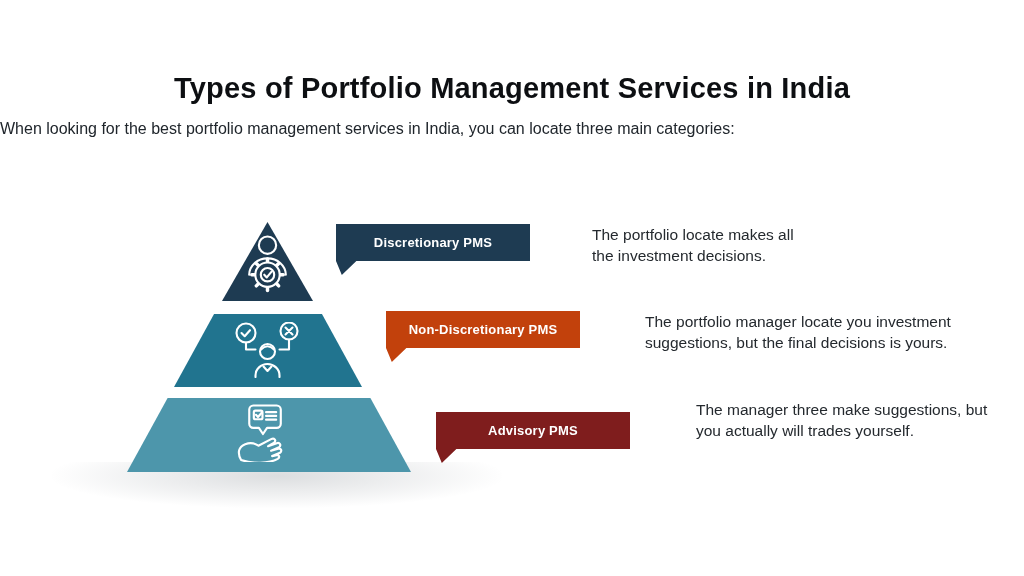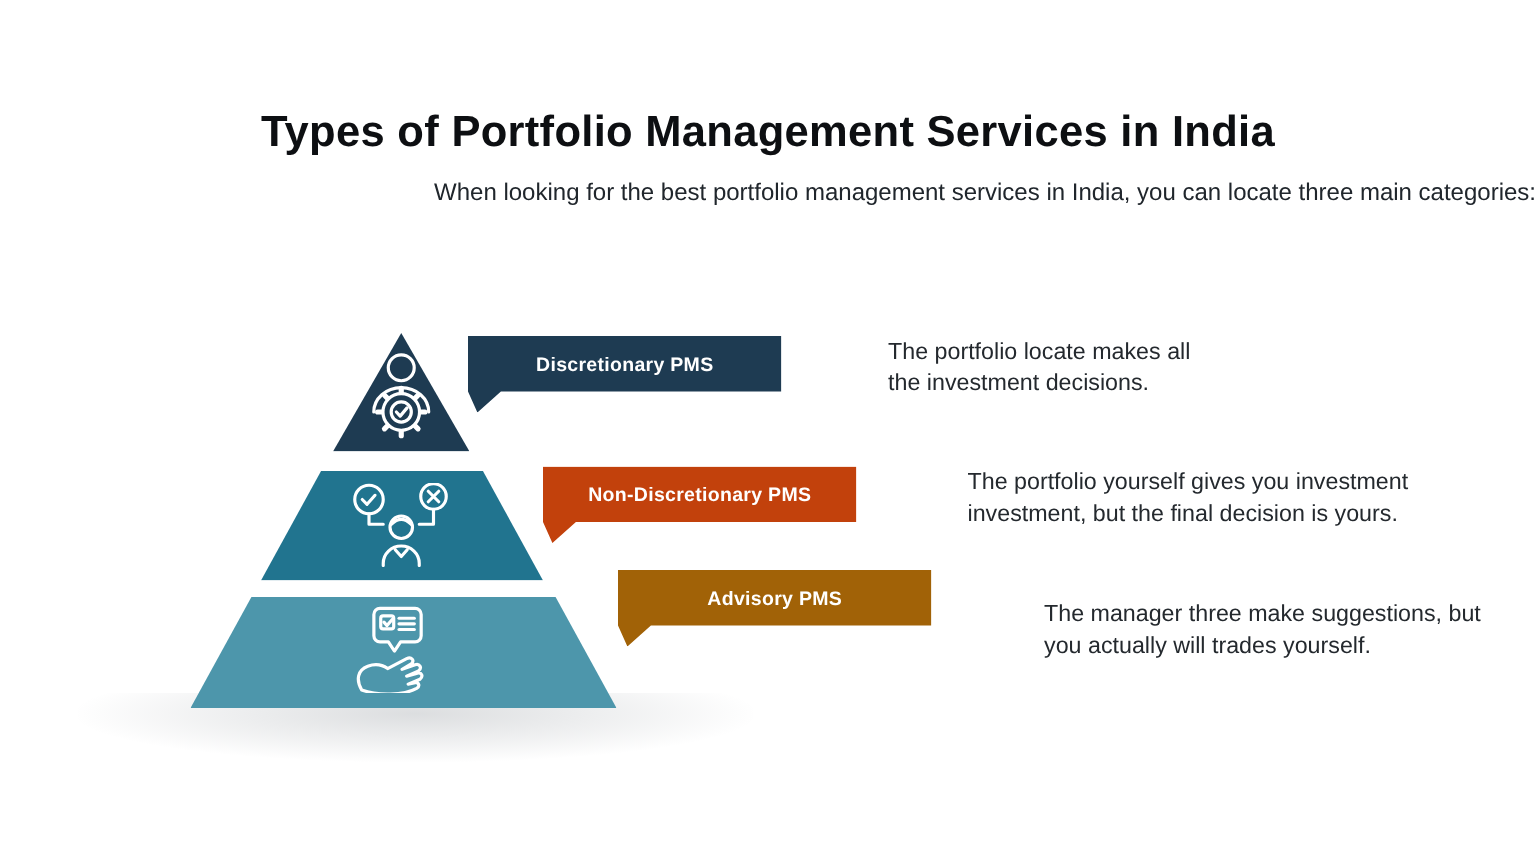--- a/index.html
+++ b/index.html
@@ -24,21 +24,21 @@
     font-weight: 800;
     letter-spacing: 0.2px;
     color: #0d0f12;
   }
 
   .subtitle {
     position: absolute;
     top: 120px;
     left: 0;
     width: 1024px;
-    text-align: right;
+    text-align: left;
     font-size: 16px;
     font-weight: 400;
     color: #20262c;
   }
 
   
   .tier { position: absolute; }
   .tier1-shape {
     left: 222px; top: 222px; width: 91px; height: 79px;
     background: #1e3b52;
@@ -64,36 +64,37 @@
 
   .tier-icon { position: absolute; pointer-events: none; }
   .tier-icon svg { display: block; }
   .icon1 { left: 243px; top: 234px; }
   .icon2 { left: 235px; top: 322px; }
   .icon3 { left: 234px; top: 404px; }
 
   
   .banner {
     position: absolute;
-    width: 209px; height: 51px;
+    width: 194px; height: 51px;
     clip-path: polygon(0 0, 100% 0, 100% 72.5%, 10.5% 72.5%, 3% 100%, 0 72.5%);
+    margin-left: 24px;
   }
   .banner .banner-label {
     position: absolute;
     top: 0; left: 0;
     width: 100%; height: 37px;
     display: flex; align-items: center; justify-content: center;
     color: #ffffff;
     font-size: 13px;
     font-weight: 700;
     letter-spacing: 0.2px;
   }
   .banner1 { left: 312px; top: 224px; background: #1e3b52; }
   .banner2 { left: 362px; top: 311px; background: #c2410c; }
-  .banner3 { left: 412px; top: 380px; background: #a16207; }
+  .banner3 { left: 412px; top: 412px; background: #7f1d1d; }
 
   
   .desc {
     position: absolute;
     font-size: 15.5px;
     line-height: 21px;
     color: #24292e;
   }
   .desc span { display: block; }
   .desc1 { left: 592px; top: 224px; }
@@ -195,21 +196,21 @@
   </div>
   <div class="banner banner3">
     <div class="banner-label">Advisory PMS</div>
   </div>
 
   <div class="desc desc1">
     <span>The portfolio locate makes all</span>
     <span>the investment decisions.</span>
   </div>
   <div class="desc desc2">
-    <span>The portfolio yourself gives you investment</span>
-    <span>investment, but the final decision is yours.</span>
+    <span>The portfolio manager locate you investment</span>
+    <span>suggestions, but the final decisions is yours.</span>
   </div>
   <div class="desc desc3">
     <span>The manager three make suggestions, but</span>
     <span>you actually will trades yourself.</span>
   </div>
 
 </div>
 
 </body></html>

